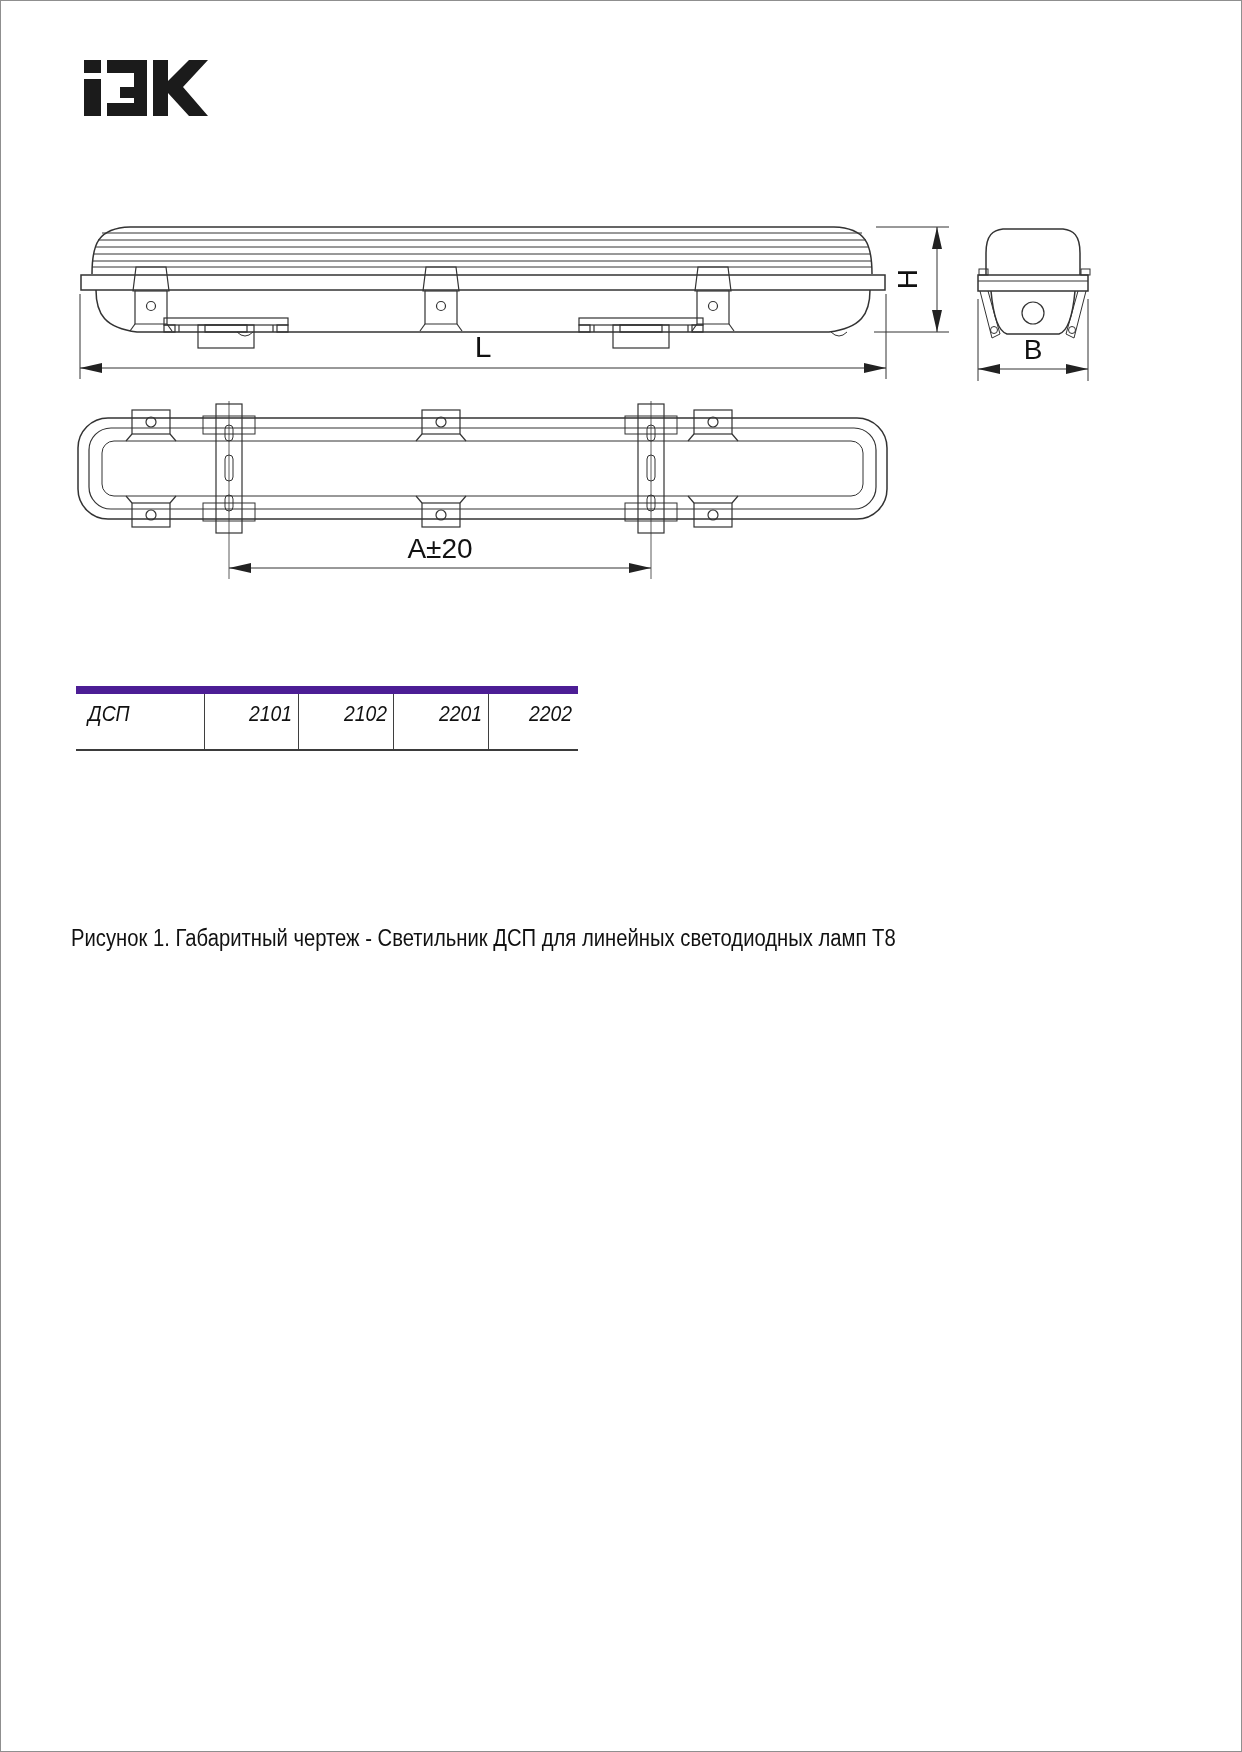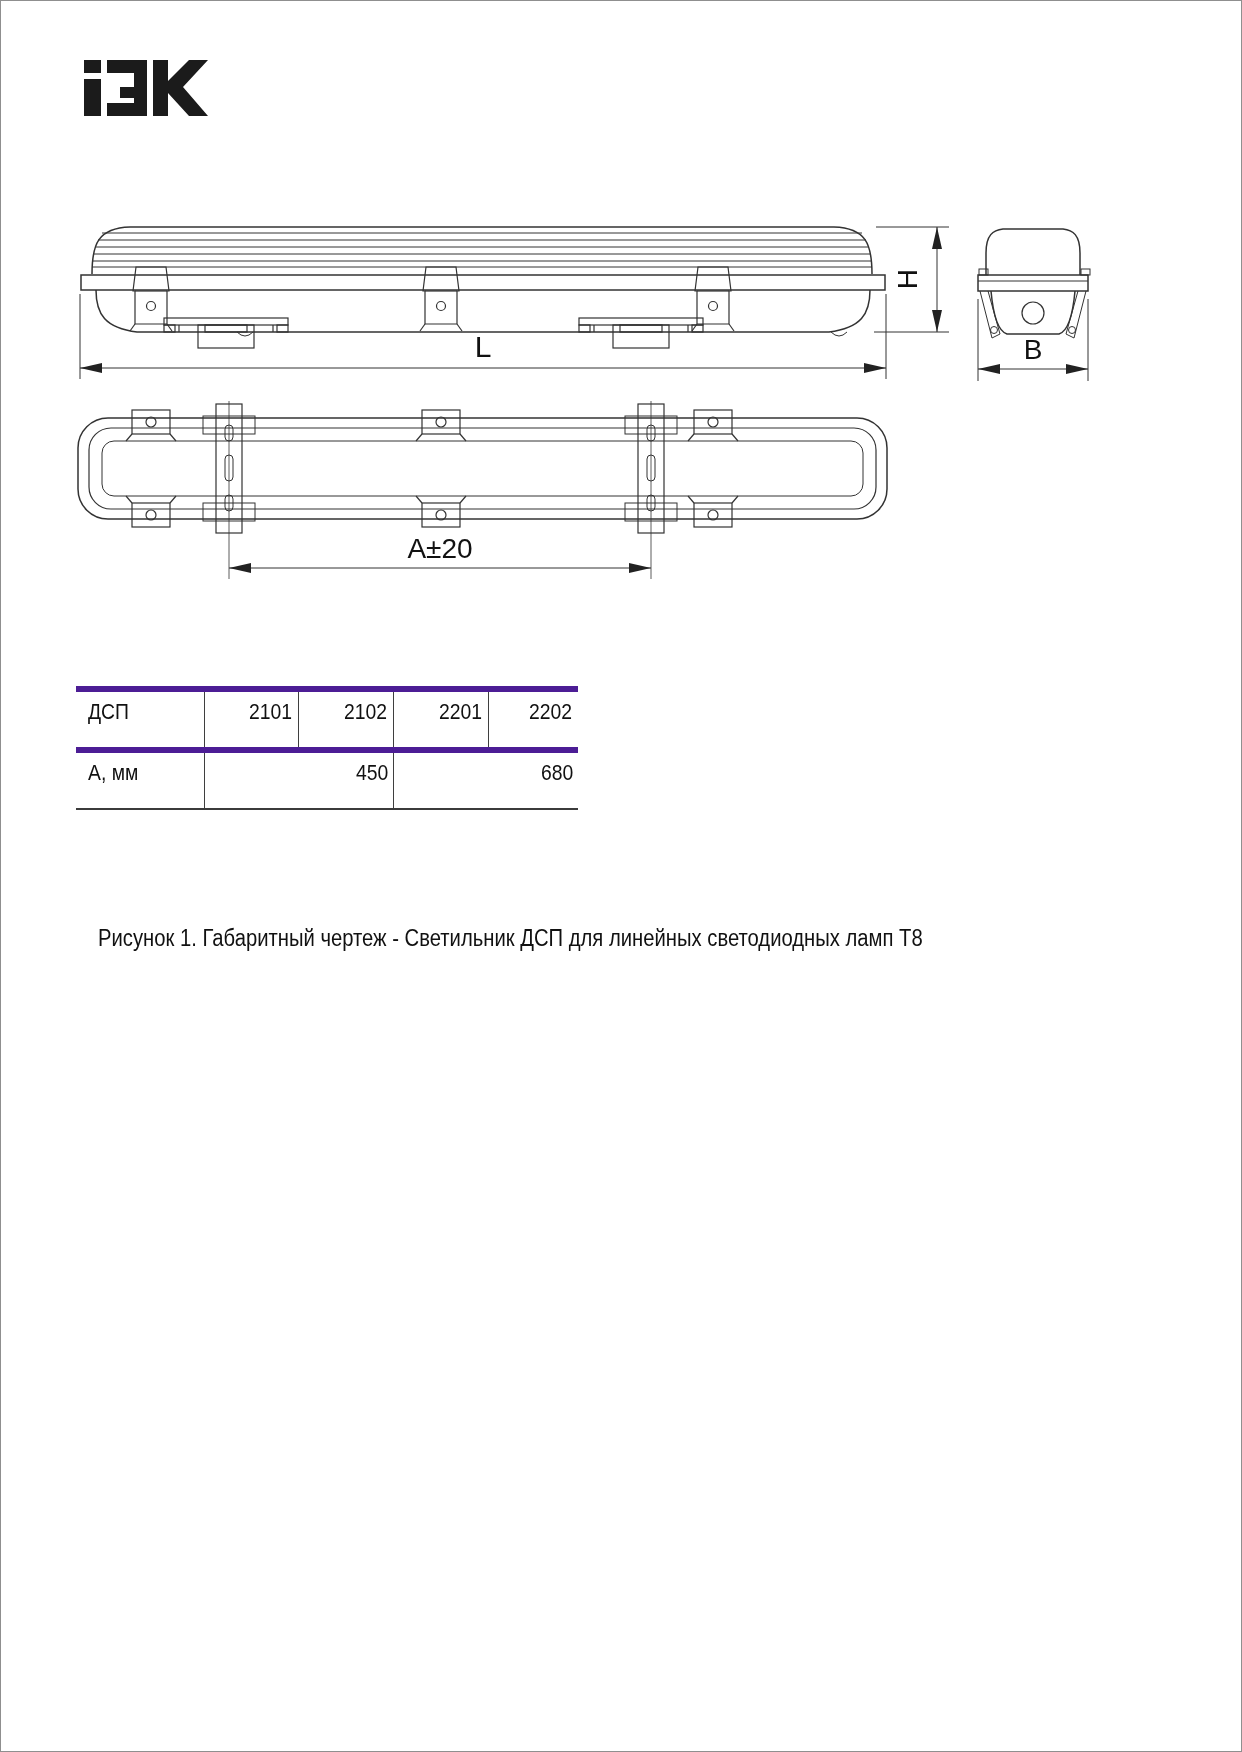--- a/index.html
+++ b/index.html
@@ -18,31 +18,32 @@
 
   
   .dims {
     position:absolute; left:75px; top:685px;
     width:502px;
     border-collapse:collapse;
     font-size:22px; color:#111;
     table-layout:fixed;
   }
   .dims td {
-    border-top:6px solid #4c1d95;
+    border-top:8px solid #4c1d95;
     height:39px;
     padding:0 0 16px 12px;
     vertical-align:middle;
     overflow:hidden;
+    font-style:italic;
   }
   .dims tr:last-child td { border-bottom:2px solid #3b3b3b; }
   .dims td + td { border-left:1px solid #3f3f3f;text-align:right; }
 
   .caption {
-    position:absolute; left:97px; top:924px;
+    position:absolute; left:70px; top:924px;
     margin:0; font-size:23px; color:#111;text-align:center;
   }
 
   svg text { font-family:"Liberation Sans", sans-serif; fill:#111; }
 </style>
 </head>
 <body>
 
 <div class="page">
 
@@ -249,25 +250,20 @@
         <col style="width:90px">
       </colgroup>
     <tbody>
       <tr>
         <td><span class="cnd">ДСП</span></td>
         <td><span class="cnd">2101</span></td>
         <td><span class="cnd">2102</span></td>
         <td><span class="cnd">2201</span></td>
         <td><span class="cnd">2202</span></td>
       </tr>
-      <tr>
-        <td><span class="cnd">A, мм</span></td>
-        <td colspan="2"><span class="cnd">450</span></td>
-        <td colspan="2"><span class="cnd">680</span></td>
-      </tr>
     </tbody>
   </table>
 
   <p class="caption">
     <span class="cnd">Рисунок 1. Габаритный чертеж - Светильник ДСП для линейных светодиодных ламп Т8</span>
   </p>
 
 </div>
 
 </body></html>

